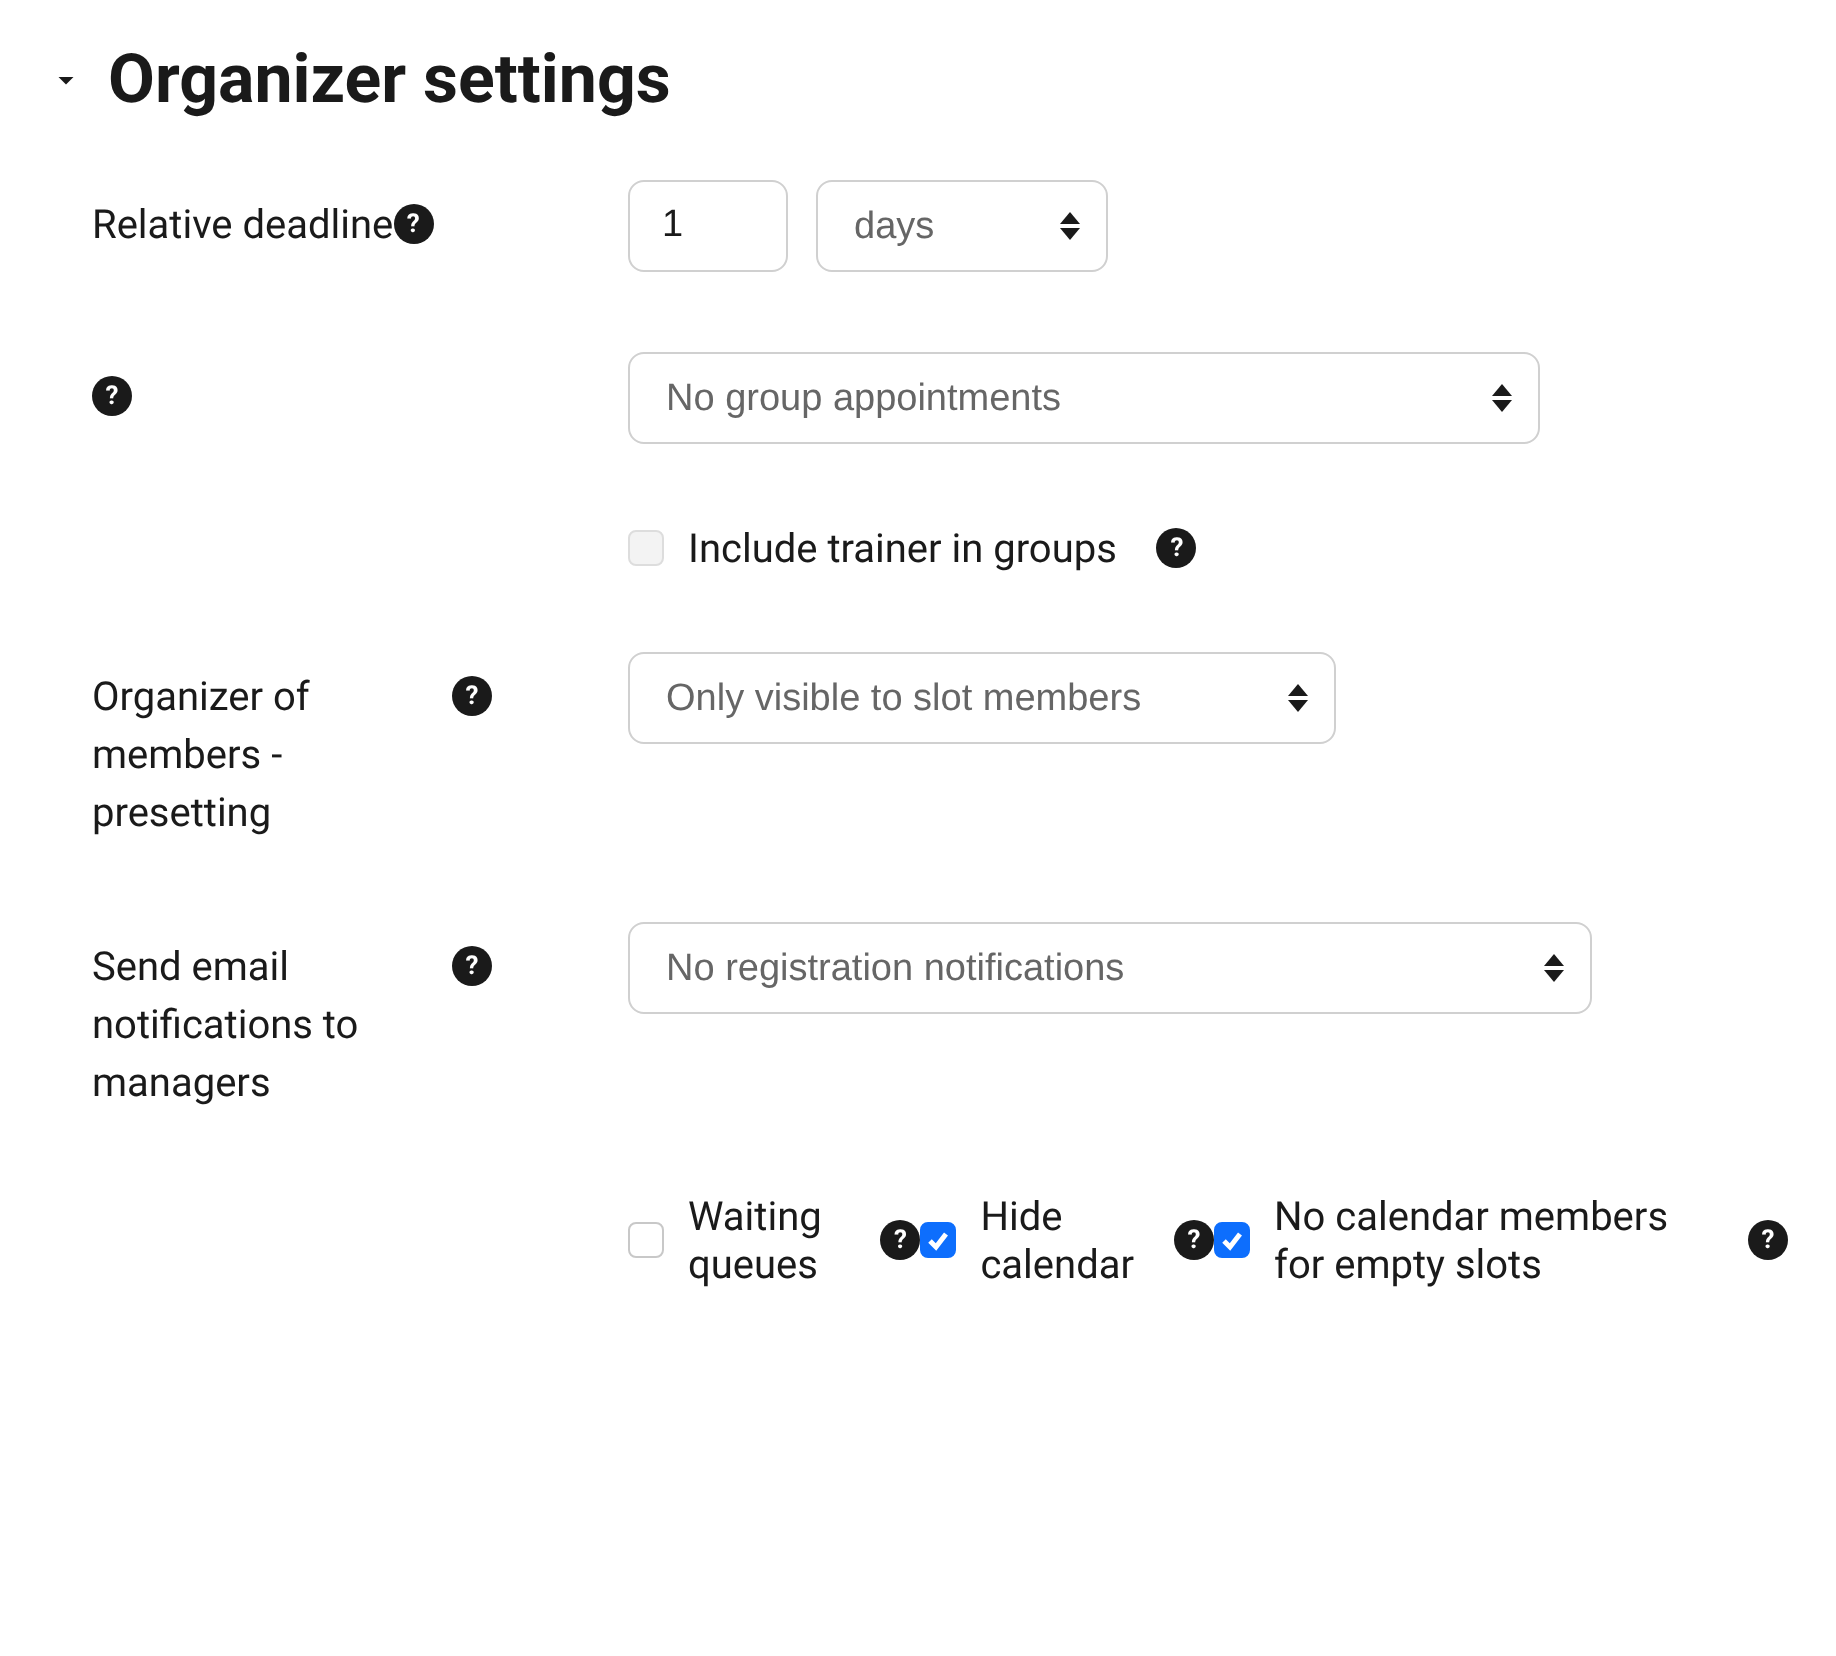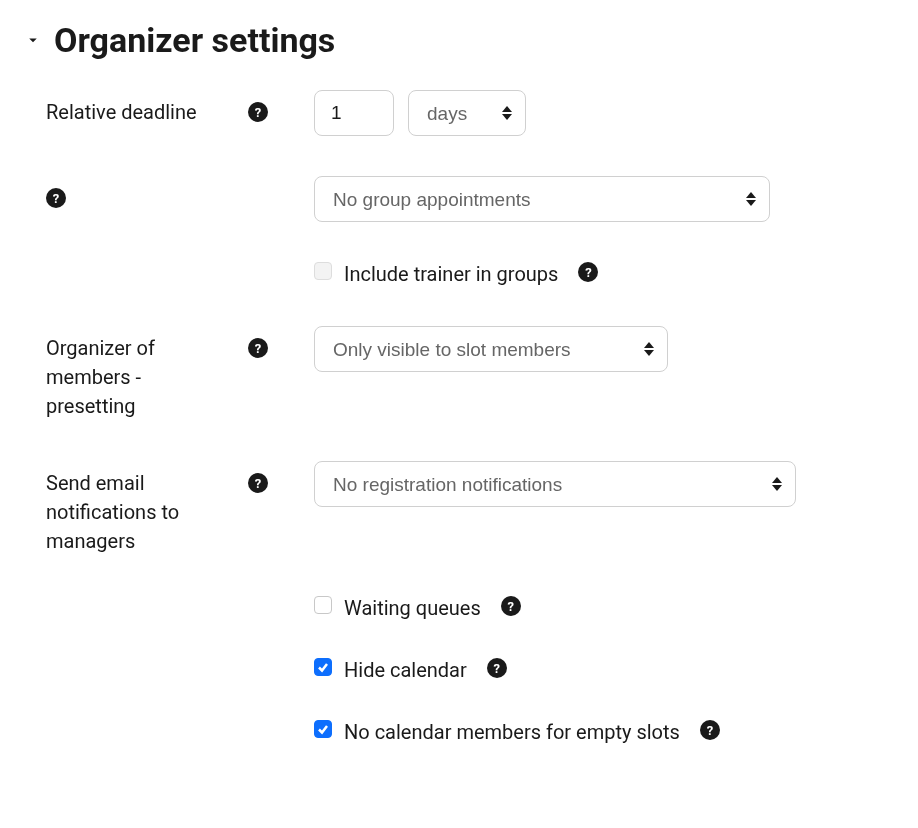--- a/index.html
+++ b/index.html
@@ -39,21 +39,21 @@
     .form-row {
       display: flex;
       align-items: flex-start;
       margin-bottom: 40px;
       padding-left: 22px;
     }
     .label-col {
       width: 230px;
       display: flex;
       align-items: flex-start;
-      justify-content: space-between;
+      justify-content: flex-start;
       padding-right: 8px;
       padding-top: 8px;
     }
     .label-text {
       font-size: 20px;
       color: #1a1a1a;
       line-height: 1.45;
       max-width: 180px;
     }
     .help-icon {
@@ -118,35 +118,35 @@
       display: flex;
       flex-direction: column;
       gap: 2px;
     }
     .select-arrows svg {
       width: 10px;
       height: 6px;
       fill: #1a1a1a;
     }
     .select-days {
-      width: 118px;
+      width: 146px;
       border-radius: 21px;
     }
     .select-group {
       width: 456px;
     }
     .select-visibility {
       width: 354px;
     }
     .select-notify {
       width: 482px;
     }
     .checkbox-row {
       display: flex;
-      align-items: flex-start;
+      align-items: center;
       gap: 12px;
     }
     .checkbox {
       width: 18px;
       height: 18px;
       border: 1.5px solid #c8c8c8;
       border-radius: 4px;
       background: #fff;
       cursor: pointer;
       display: inline-flex;
@@ -169,22 +169,20 @@
       fill: none;
       stroke: #fff;
       stroke-width: 2.5;
     }
     .checkbox-label {
       font-size: 20px;
       color: #1a1a1a;
     }
     .checkbox-group {
       display: flex;
-      flex-direction: column;
-      gap: 38px;
     }
     .sub-row {
       display: flex;
       align-items: flex-start;
       padding-left: 22px;
       margin-bottom: 40px;
     }
     .sub-row .control-col {
       padding-left: 268px;
     }

